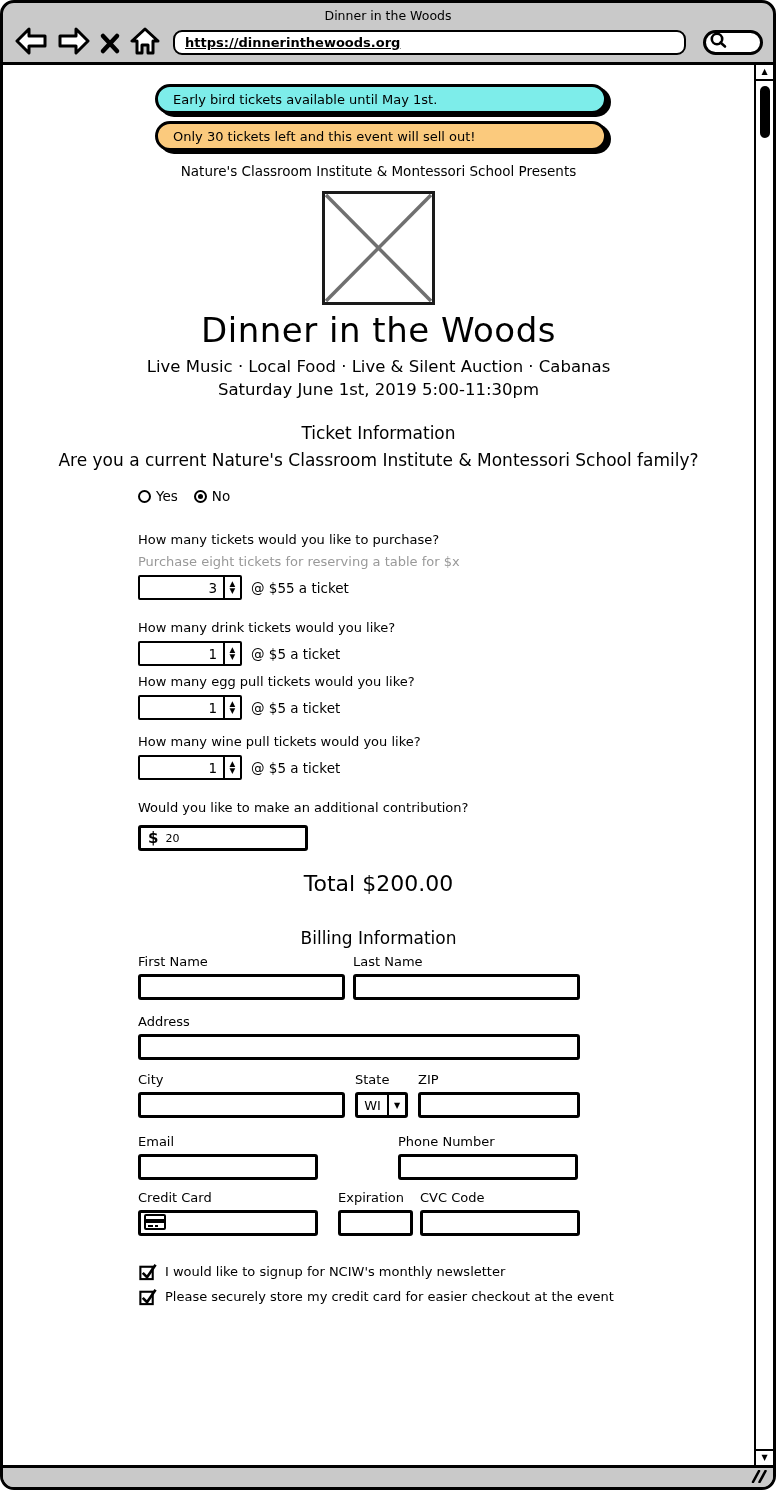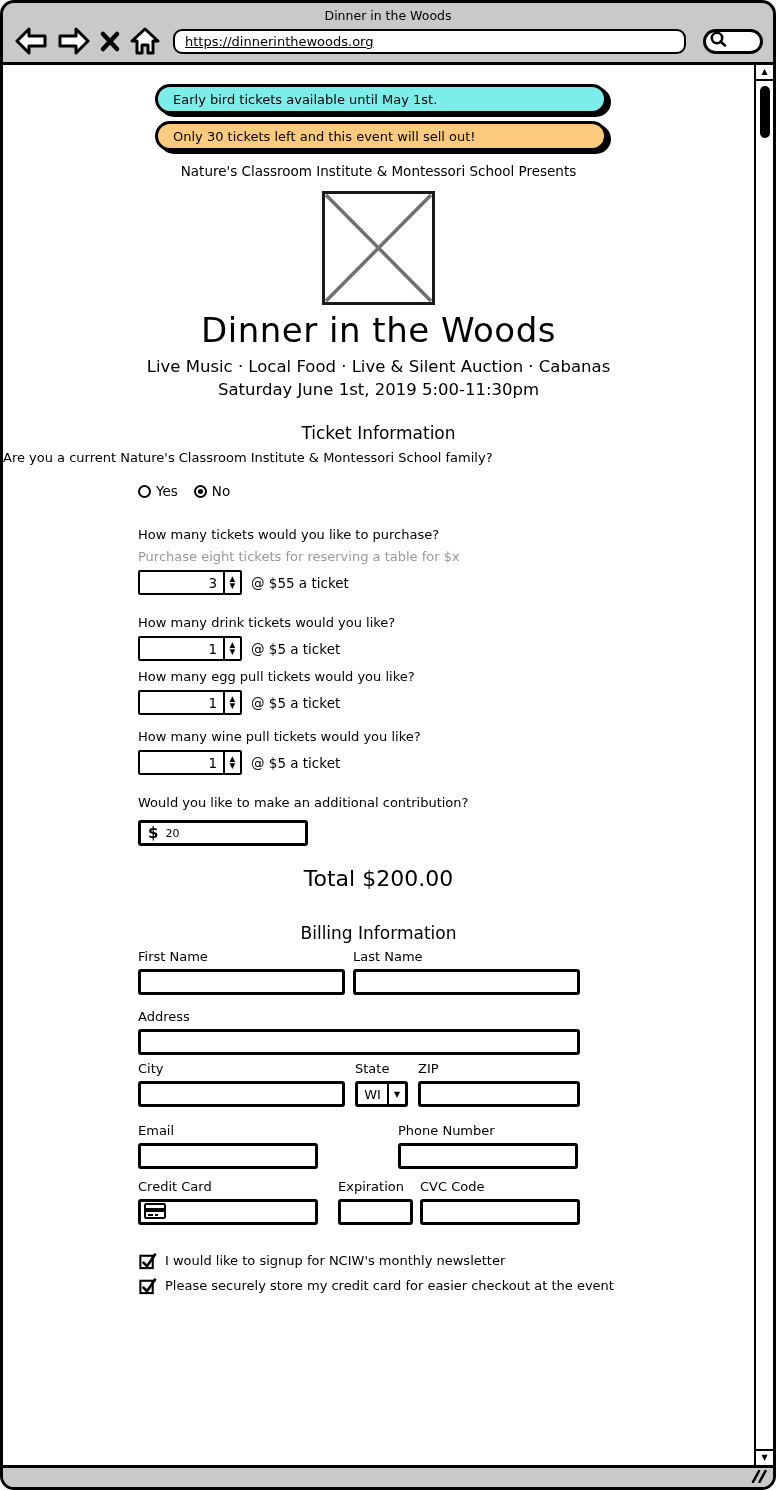--- a/index.html
+++ b/index.html
@@ -8,21 +8,21 @@
   .window {
     width: 776px; height: 1490px; position: relative;
     border: 3px solid #000; border-radius: 14px;
     background: #c9c9c9; overflow: hidden;
     font-family: "DejaVu Sans", sans-serif; color: #000;
   }
 
   
   .titlebar { height: 59px; position: relative; }
   .win-title { text-align: center; font-size: 12.5px; padding-top: 5px; }
-  .nav-row { display: flex; align-items: center; padding: 4px 10px 0 12px; gap: 9px; }
+  .nav-row { display: flex; align-items: flex-end; padding: 4px 10px 0 12px; gap: 9px; font-weight: bold; }
   .nav-icon { display: inline-flex; align-items: center; cursor: pointer; }
   .url-field {
     flex: 1; height: 25px; border: 2.5px solid #000; border-radius: 9px;
     background: #fff; display: flex; align-items: center; padding: 0 10px;
     font-size: 13px; margin: 0 8px 0 4px;
   }
   .url-text { text-decoration: underline; }
   .search-pill {
     width: 60px; height: 25px; border: 3px solid #000; border-radius: 13px;
     background: #fff; display: flex; align-items: center; padding-left: 3px;
@@ -59,21 +59,21 @@
   .presenter { margin-top: 12px; text-align: center; font-size: 13.5px; }
 
   .img-ph { display: block; margin: 12px auto 0; }
 
   .main-title { text-align: center; font-size: 34px; font-weight: 400; margin-top: 5px; letter-spacing: 0.5px; }
   .subtitle { text-align: center; font-size: 16.5px; margin-top: 7px; }
   .datetime { text-align: center; font-size: 16.5px; margin-top: 4px; }
 
   .section-heading { text-align: center; font-size: 17px; margin-top: 24px; font-weight: 400; }
 
-  .family-q { font-size: 13px; margin-top: 7px; }
+  .family-q { text-align: center; font-size: 17px; margin-top: 7px; }
 
   .radio-row { margin-left: 135px; margin-top: 18px; display: flex; align-items: center; gap: 16px; font-size: 13.5px; }
   .radio-opt { display: flex; align-items: center; gap: 5px; cursor: pointer; }
   .radio { width: 13px; height: 13px; border: 2px solid #000; border-radius: 50%;
            display: inline-flex; align-items: center; justify-content: center; background: #fff; }
   .radio .dot { width: 5px; height: 5px; border-radius: 50%; background: #000; }
 
   .q-label { margin-left: 135px; font-size: 13px; }
   .mt28 { margin-top: 28px; } .mt20 { margin-top: 20px; } .mt8 { margin-top: 8px; } .mt14 { margin-top: 14px; }
   .hint { margin-left: 135px; font-size: 13px; color: #999; margin-top: 7px; }
@@ -283,21 +283,21 @@
         </div>
       </div>
 
       <div class="fieldrow" style="margin-top:14px;">
         <div class="field" style="width:442px;">
           <span class="field-label">Address</span>
           <input class="tb" type="text" style="">
         </div>
       </div>
 
-      <div class="fieldrow" style="margin-top:6px;">
+      <div class="fieldrow" style="margin-top:12px;">
         <div class="field" style="width:207px; margin-right:10px;">
           <span class="field-label">City</span>
           <input class="tb" type="text" style="">
         </div>
         <div class="field" style="margin-right:10px;">
           <span class="field-label">State</span>
           <div class="select">
             <span class="sel-val">WI</span>
             <span class="sel-btn">▼</span>
           </div>

